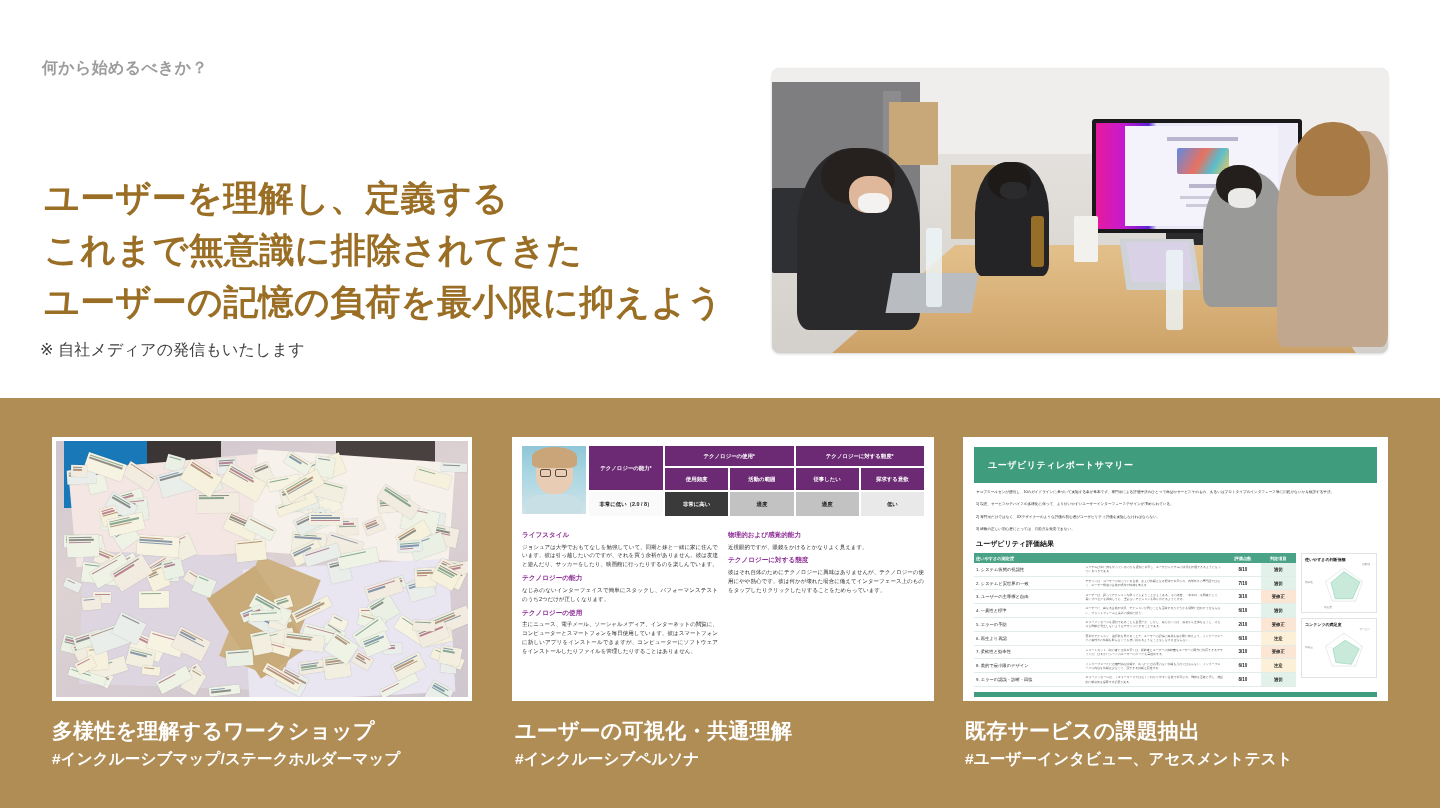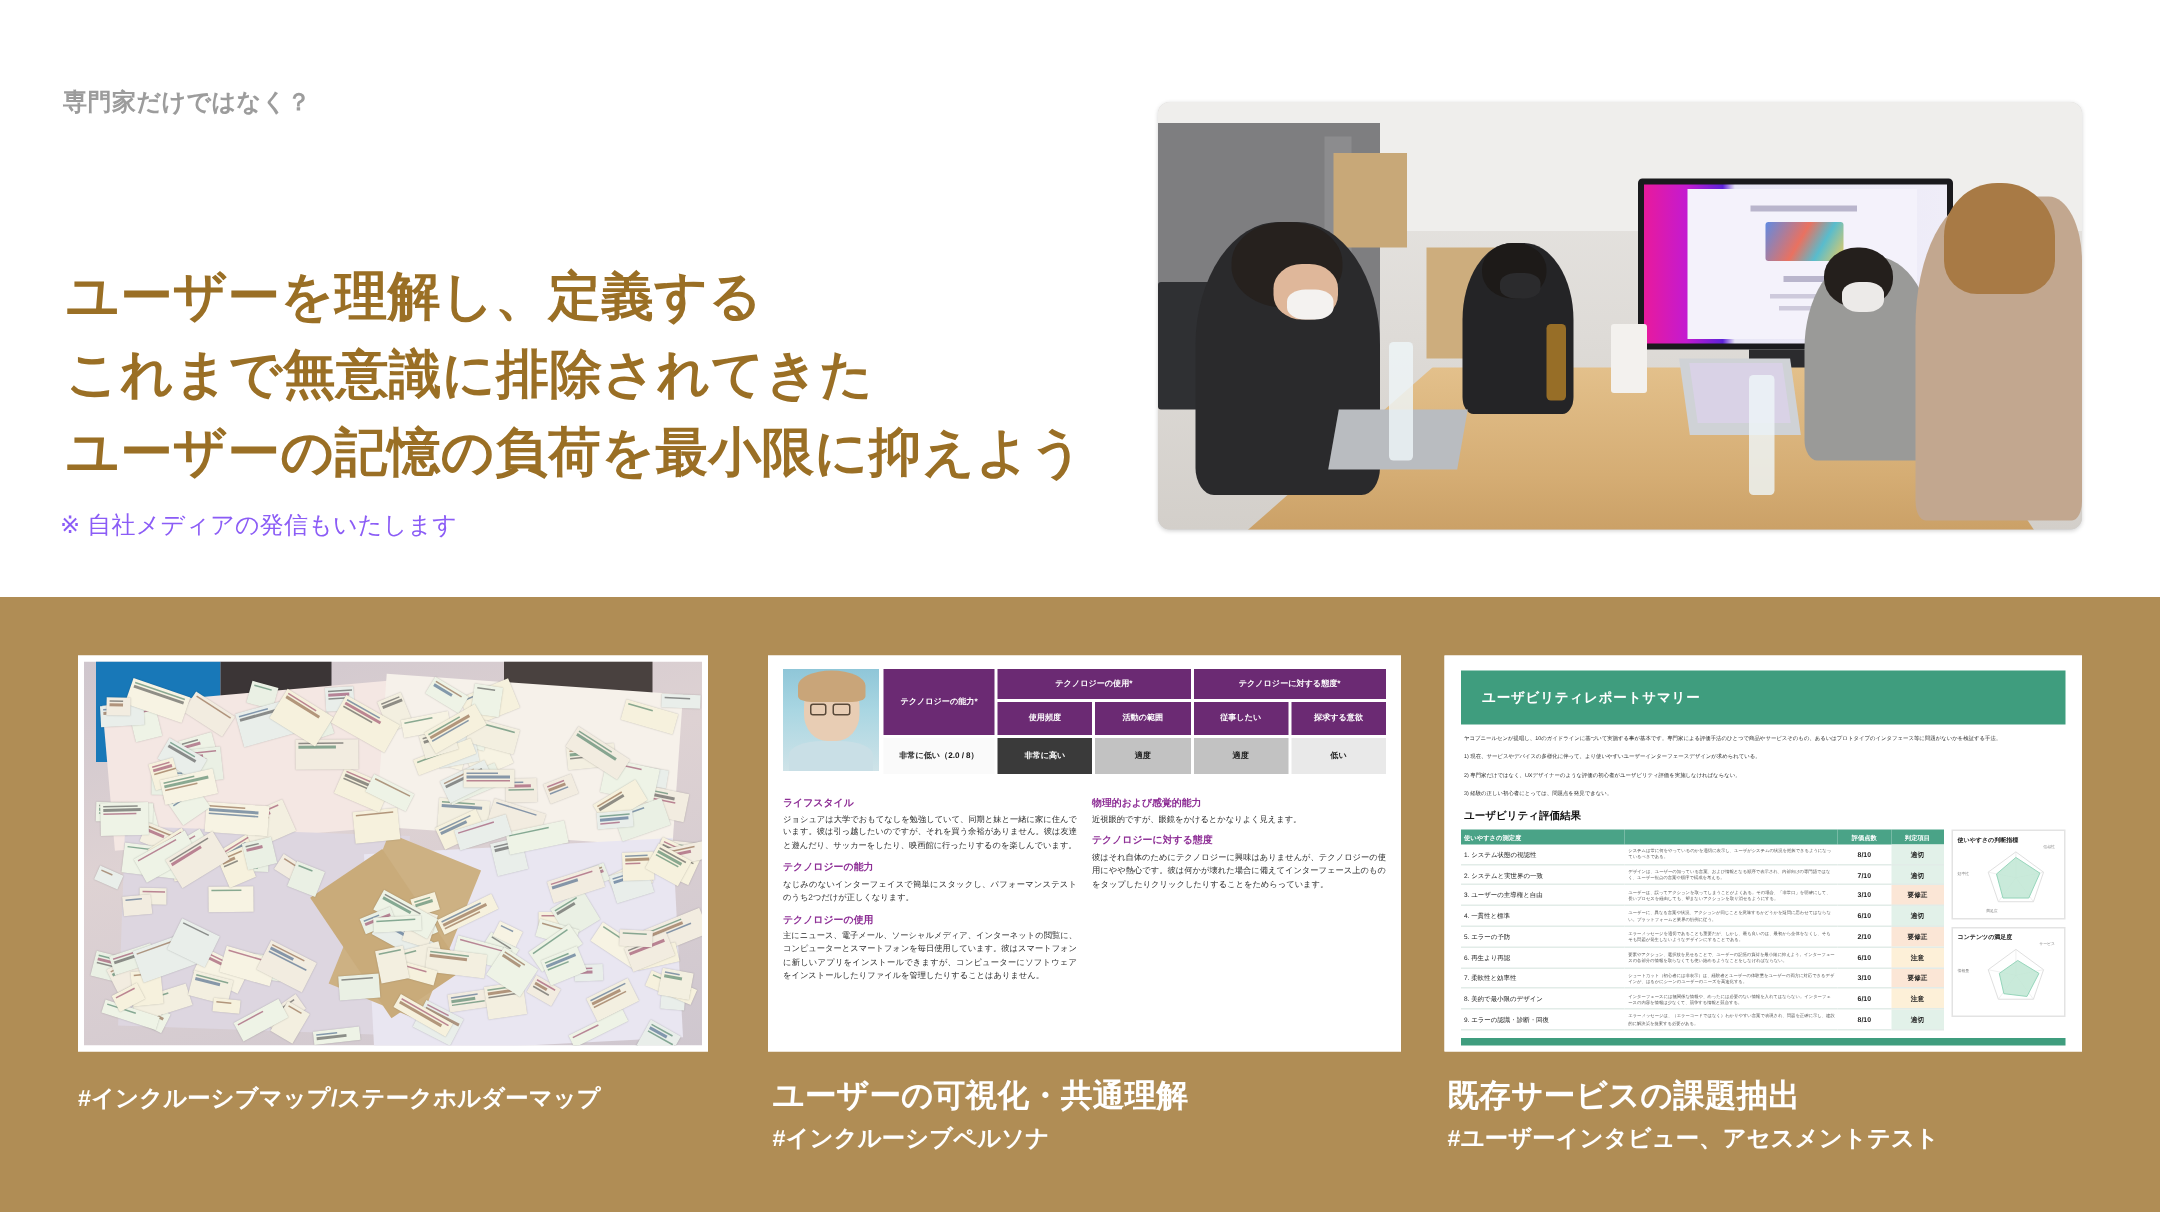--- a/index.html
+++ b/index.html
@@ -22,21 +22,21 @@
     position:absolute; left:42px; top:88px;
     font-size:27px; font-weight:700; color:#111111; letter-spacing:.01em;
   }
   .lead { position:absolute; left:44px; top:172px; width:720px; }
   .lead-line {
     font-size:35px; font-weight:700; color:#9a6f25;
     line-height:52px; letter-spacing:.01em; white-space:nowrap;
   }
   .note {
     position:absolute; left:40px; top:340px;
-    font-size:16px; font-weight:500; color:#8b5cf6; letter-spacing:.01em;
+    font-size:16px; font-weight:500; color:#404040; letter-spacing:.01em;
   }
 
   
   .photo-meeting {
     position:absolute; left:772px; top:68px; width:616px; height:285px;
     border-radius:8px; overflow:hidden; background:#cfcfcf;
     box-shadow:0 1px 3px rgba(0,0,0,.18);
   }
   .mt-wallA { position:absolute; inset:0; background:linear-gradient(180deg,#e9e7e4 0%,#dedbd7 55%,#d3cfca 100%); }
   .mt-wallBand { position:absolute; left:0; top:0; width:100%; height:30%; background:#efeeec; }
@@ -164,21 +164,21 @@
   .cap2 { left:515px; top:718px; }
   .cap3 { left:965px; top:718px; }
 </style>
 </head>
 <body>
 
 <div id="slide">
 
   <div class="top">
 
-    <div class="eyebrow">専門家だけではなく？</div>
+    <div class="eyebrow">何から始めるべきか？</div>
 
     <div class="lead">
       <div class="lead-line">ユーザーを理解し、定義する</div>
       <div class="lead-line">これまで無意識に排除されてきた</div>
       <div class="lead-line">ユーザーの記憶の負荷を最小限に抑えよう</div>
     </div>
 
     <div class="note">※ 自社メディアの発信もいたします</div>
 
     <div class="photo-meeting">
@@ -1012,20 +1012,21 @@
             <span class="radar-lbl" style="left:3px;top:26px">情報量</span>
           </div>
         </div>
       </div>
 
       <div class="rp-foot"></div>
     </div>
   </div>
 
   <div class="caption cap1">
+    <div class="cap-title">多様性を理解するワークショップ</div>
     <div class="cap-tag">#インクルーシブマップ/ステークホルダーマップ</div>
   </div>
   <div class="caption cap3">
     <div class="cap-title">既存サービスの課題抽出</div>
     <div class="cap-tag">#ユーザーインタビュー、アセスメントテスト</div>
   </div>
   <div class="caption cap2">
     <div class="cap-title">ユーザーの可視化・共通理解</div>
     <div class="cap-tag">#インクルーシブペルソナ</div>
   </div>

